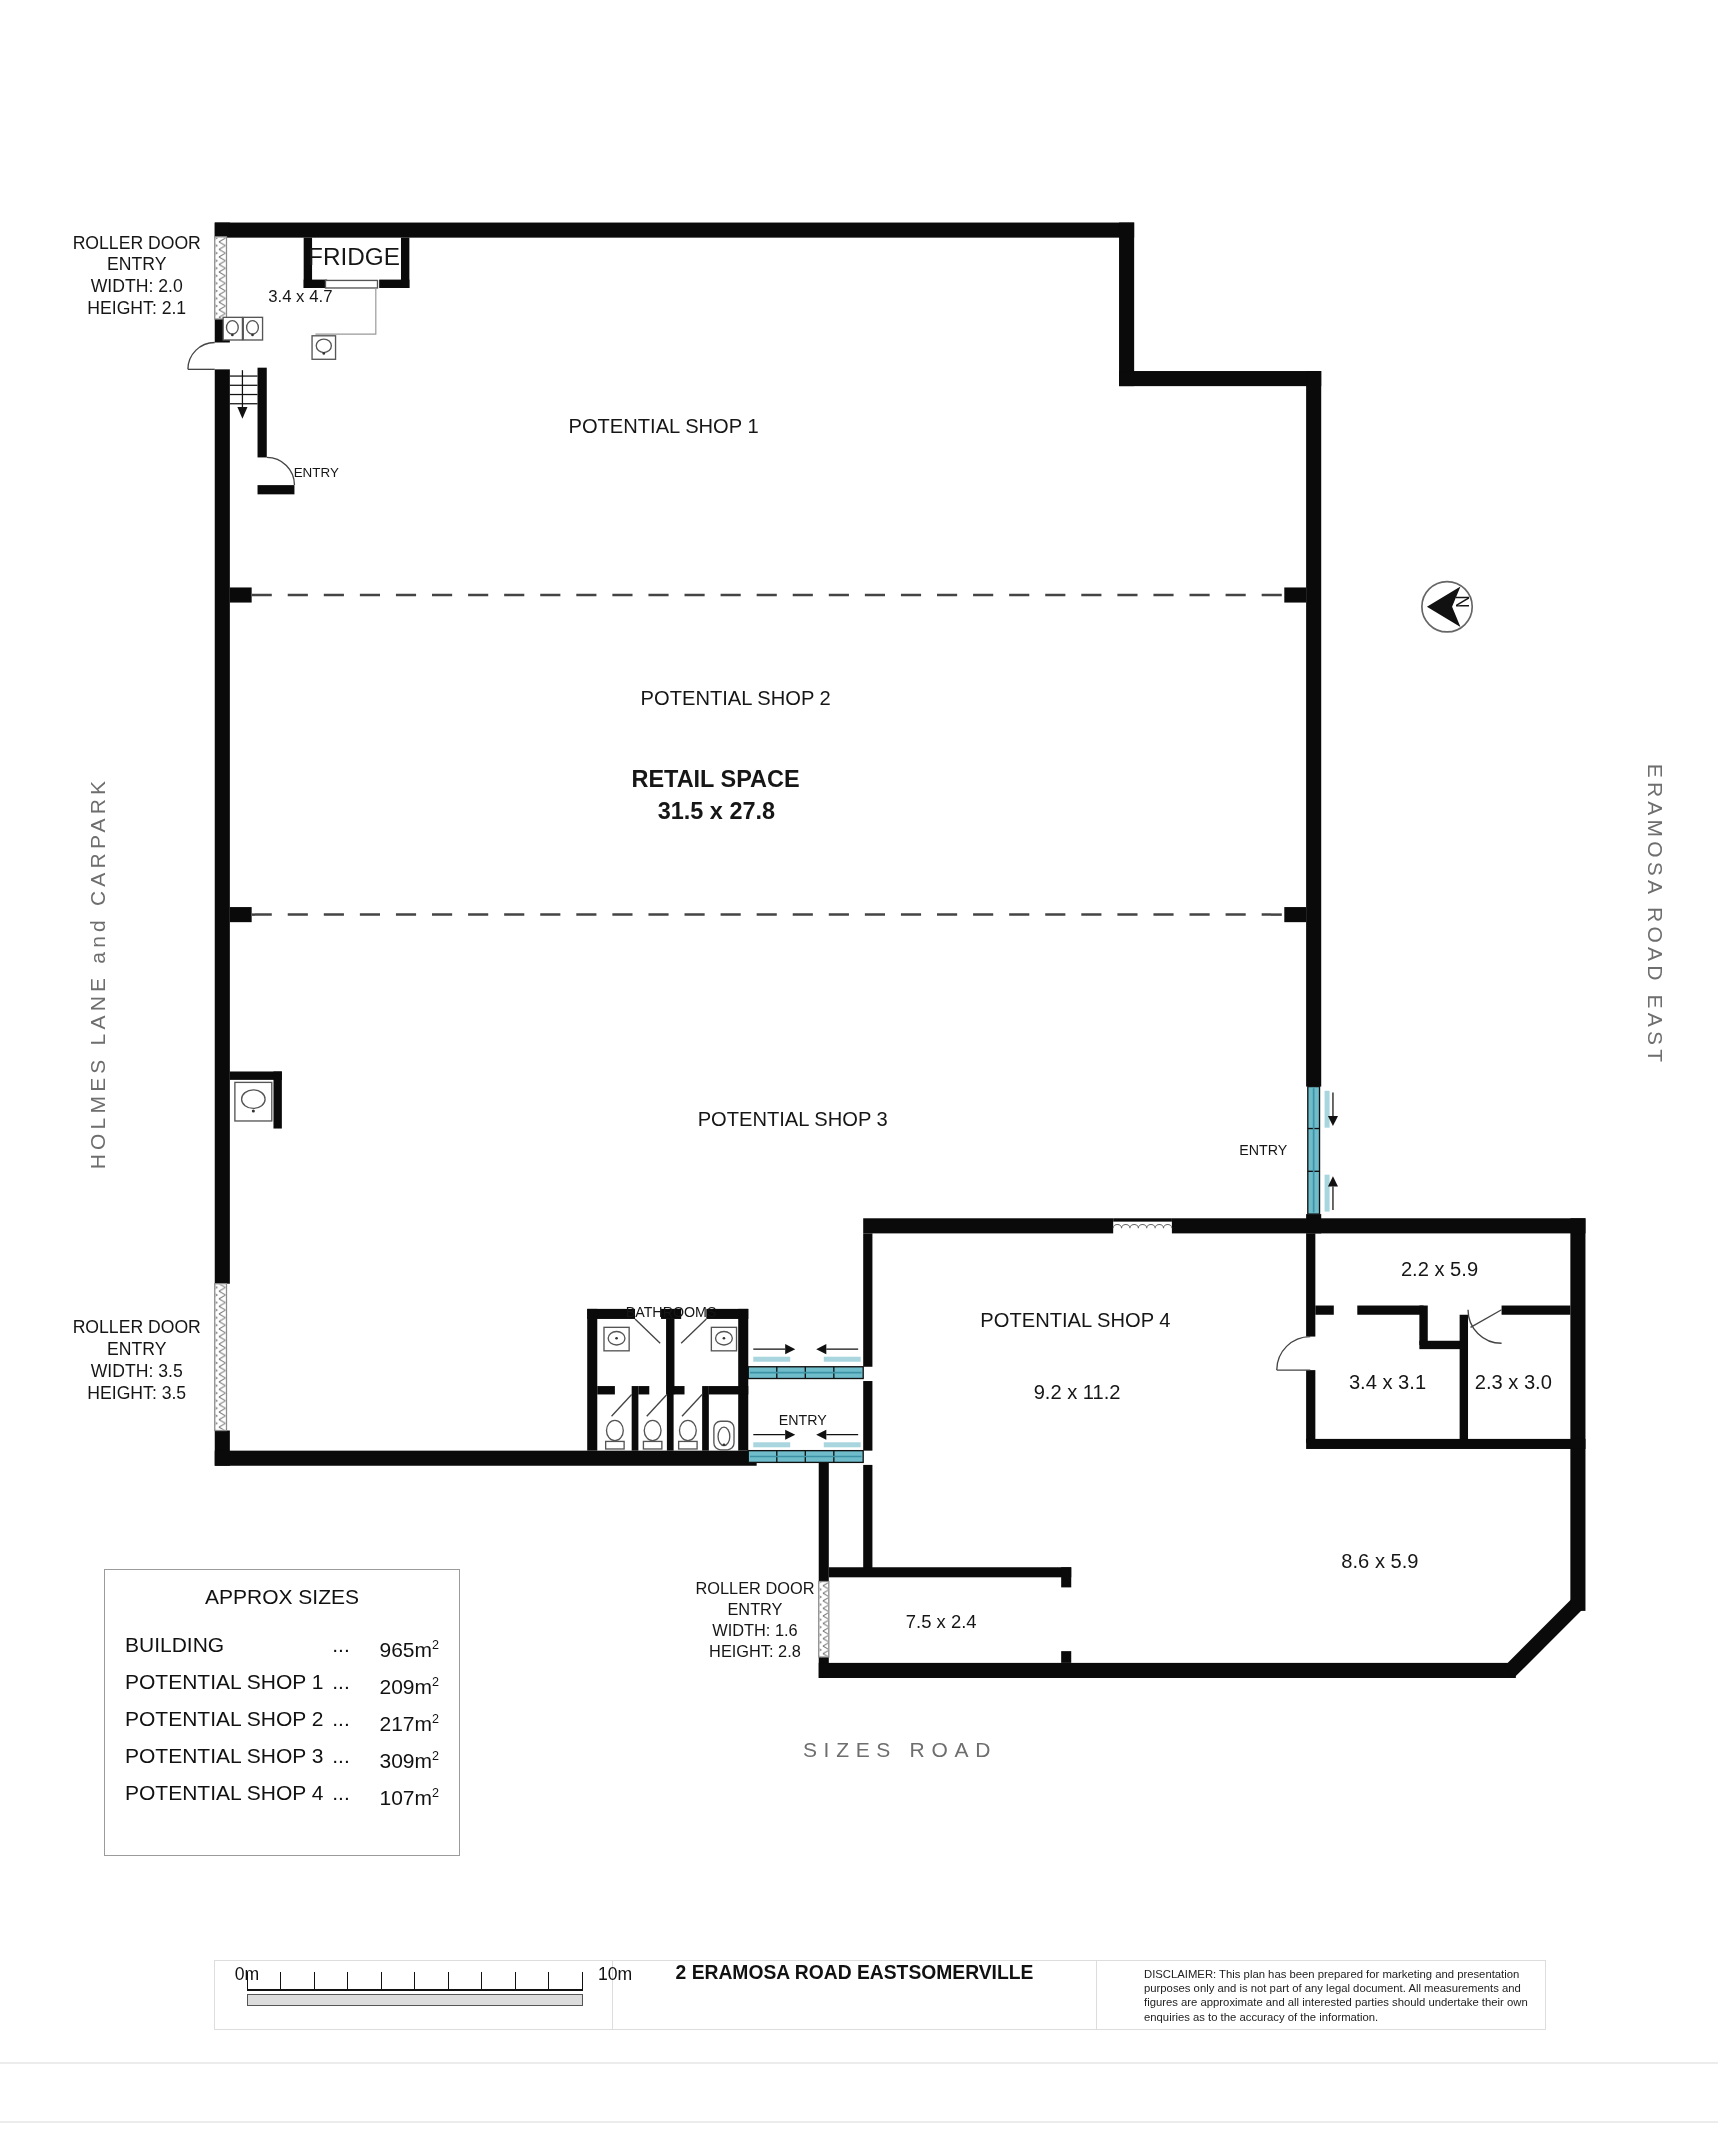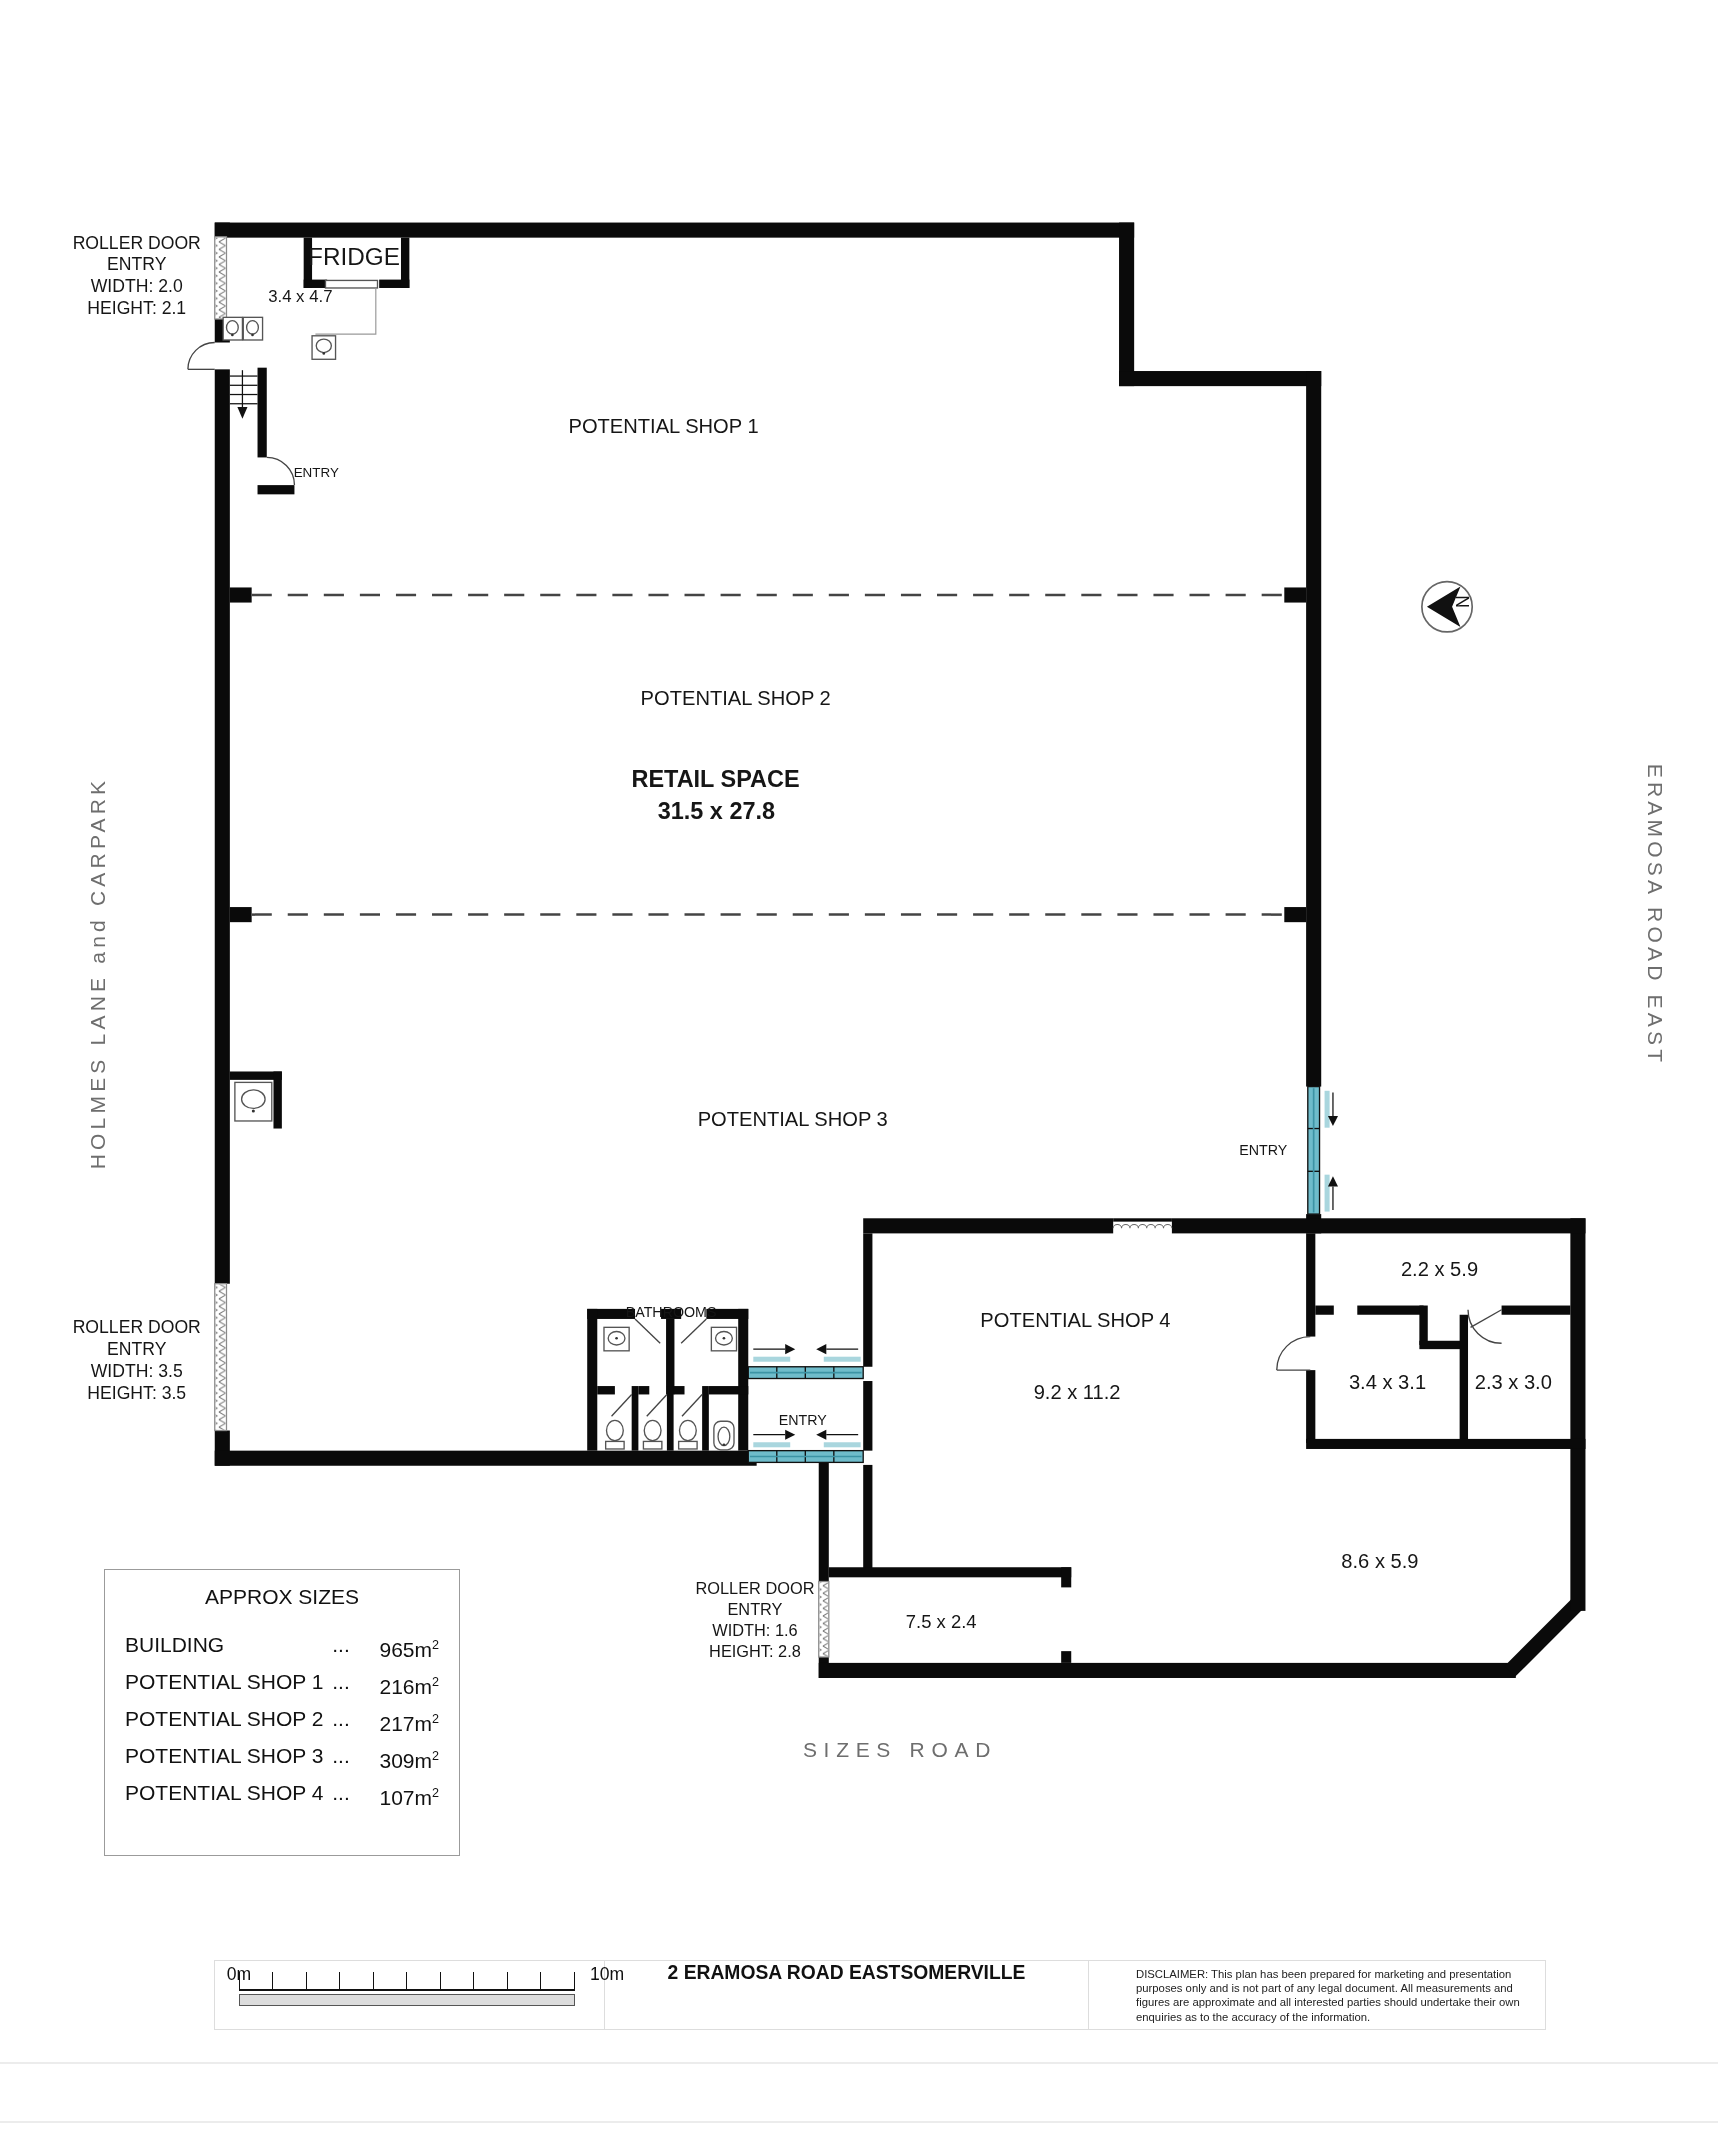--- a/index.html
+++ b/index.html
@@ -23,21 +23,21 @@
   .road-right{left:1655px;top:915px;transform:translate(-50%,-50%) rotate(90deg);}
   .road-bottom{left:900px;top:1750px;transform:translate(-50%,-50%);letter-spacing:6.7px;}
   .sizes-box{position:absolute;left:104px;top:1569px;width:356px;height:287px;border:1.7px solid #9b9b9b;box-sizing:border-box;color:#111;}
   .sizes-title{text-align:center;margin-top:15px;font-size:21px;}
   .sizes-rows{margin-top:20px;}
   .size-row{display:flex;padding:0 20px;font-size:21px;line-height:32px;justify-content:flex-end;}
   .size-row .lab{flex:1;text-align:left;}
   .size-row .dots{width:34px;text-align:center;}
   .size-row .val{width:81px;text-align:right;white-space:nowrap;}
   .size-row sup{font-size:12.6px;}
-  .footer{position:absolute;left:214px;top:1960px;width:1332px;height:70px;border:0.8px solid #ddd;display:flex;box-sizing:border-box;background:#fff;}
+  .footer{position:absolute;left:214px;top:1960px;width:1332px;height:70px;border:0.8px solid #ddd;display:flex;box-sizing:border-box;background:#fff;padding-left:8px;}
   .fcell1{width:389px;position:relative;box-sizing:border-box;}
   .fcell2{width:484px;border-left:0.8px solid #ddd;display:flex;justify-content:center;text-align:center;font-weight:bold;font-size:19.3px;line-height:23.5px;color:#111;box-sizing:border-box;}
   .fcell3{flex:1;border-left:0.8px solid #ddd;font-size:11.3px;line-height:14.3px;padding:5.9px 8.4px 0 47px;box-sizing:border-box;color:#222;}
   .scale-0{position:absolute;left:11.7px;top:2.5px;font-size:17.6px;color:#111;}
   .scale-10{position:absolute;left:342px;top:2.5px;font-size:17.6px;color:#111;margin-left:33px;}
   .ruler{position:absolute;left:23.5px;top:11px;width:336px;height:18.5px;border-bottom:2.5px solid #111;display:flex;box-sizing:border-box;}
   .ruler span{flex:1;border-left:1.7px solid #111;}
   .ruler span:last-child{border-right:1.7px solid #111;}
   .rbar{position:absolute;left:23.5px;top:33px;width:336px;height:11.7px;background:#dcdcdc;border:1.7px solid #555;box-sizing:border-box;}
   .hline{position:absolute;left:0;width:1718px;height:1.7px;background:#ececec;}
@@ -300,21 +300,21 @@
   <div class="sizes-title">APPROX SIZES</div>
   <div class="sizes-rows">
     <div class="size-row">
       <span class="lab">BUILDING</span>
       <span class="dots">...</span>
       <span class="val"><span>965m</span><sup>2</sup></span>
     </div>
     <div class="size-row">
       <span class="lab">POTENTIAL SHOP 1</span>
       <span class="dots">...</span>
-      <span class="val"><span>216m</span><sup>2</sup></span>
+      <span class="val"><span>209m</span><sup>2</sup></span>
     </div>
     <div class="size-row">
       <span class="lab">POTENTIAL SHOP 2</span>
       <span class="dots">...</span>
       <span class="val"><span>217m</span><sup>2</sup></span>
     </div>
     <div class="size-row">
       <span class="lab">POTENTIAL SHOP 3</span>
       <span class="dots">...</span>
       <span class="val"><span>309m</span><sup>2</sup></span>

